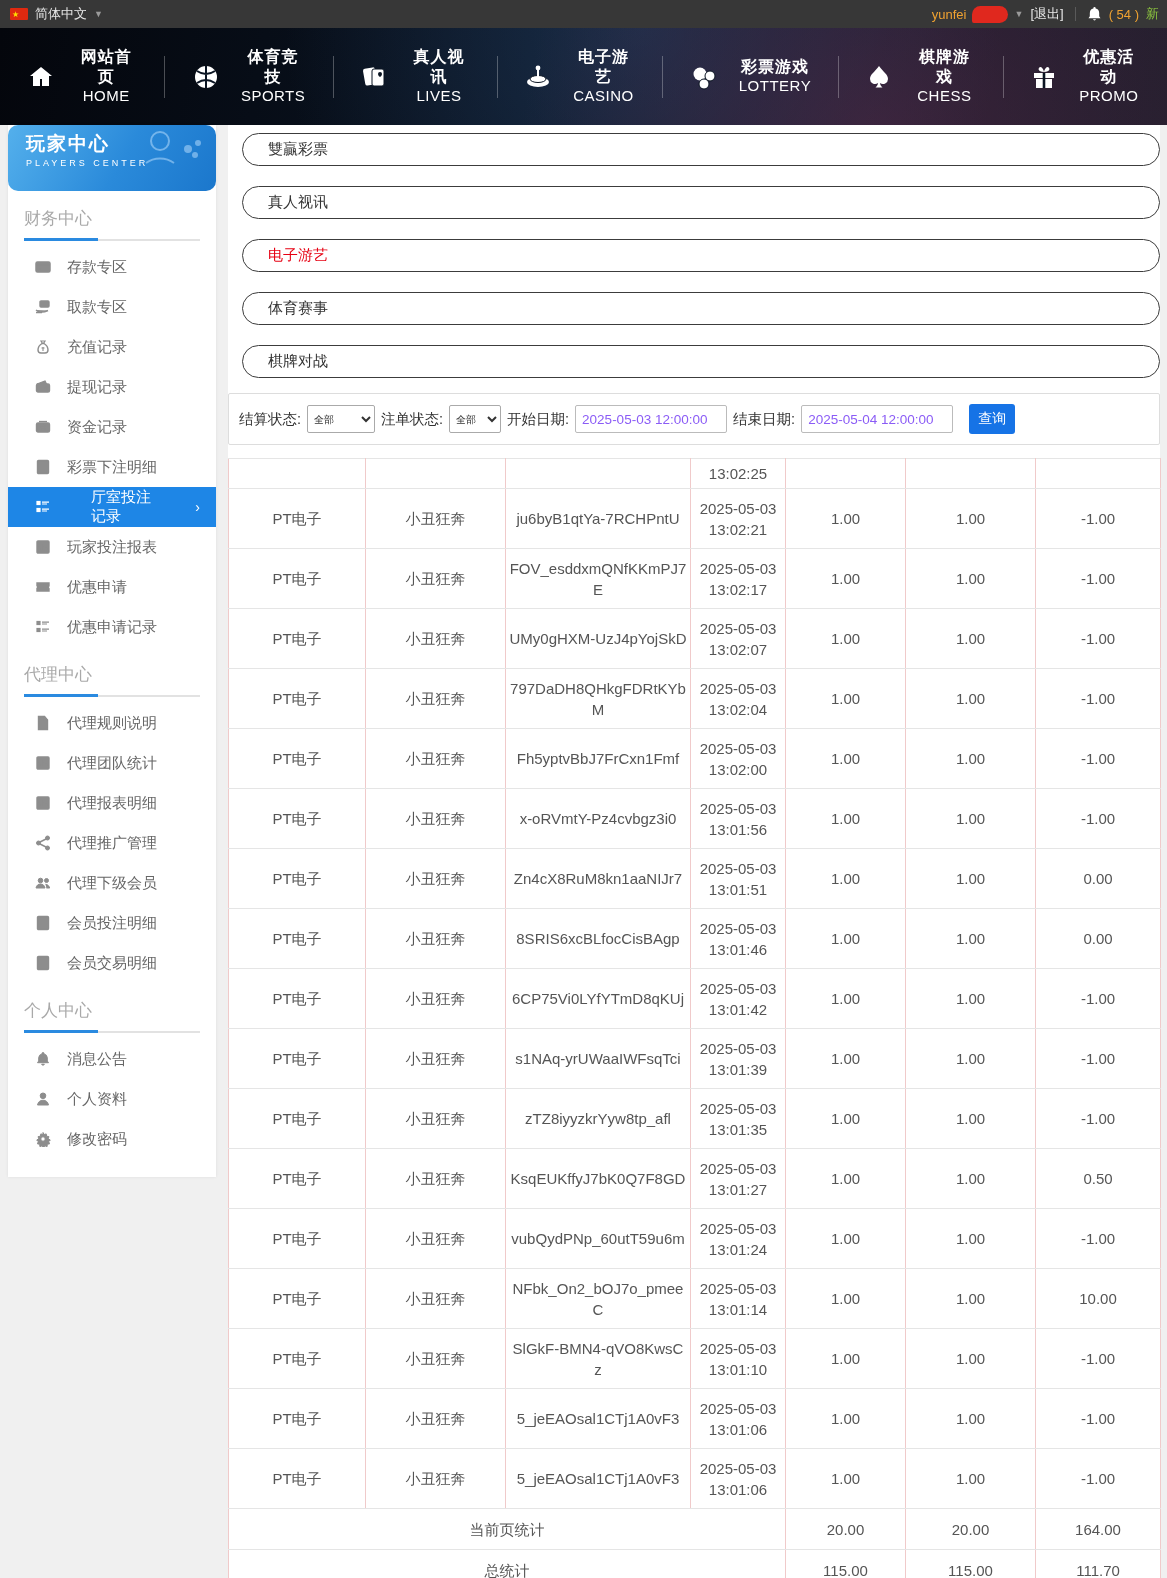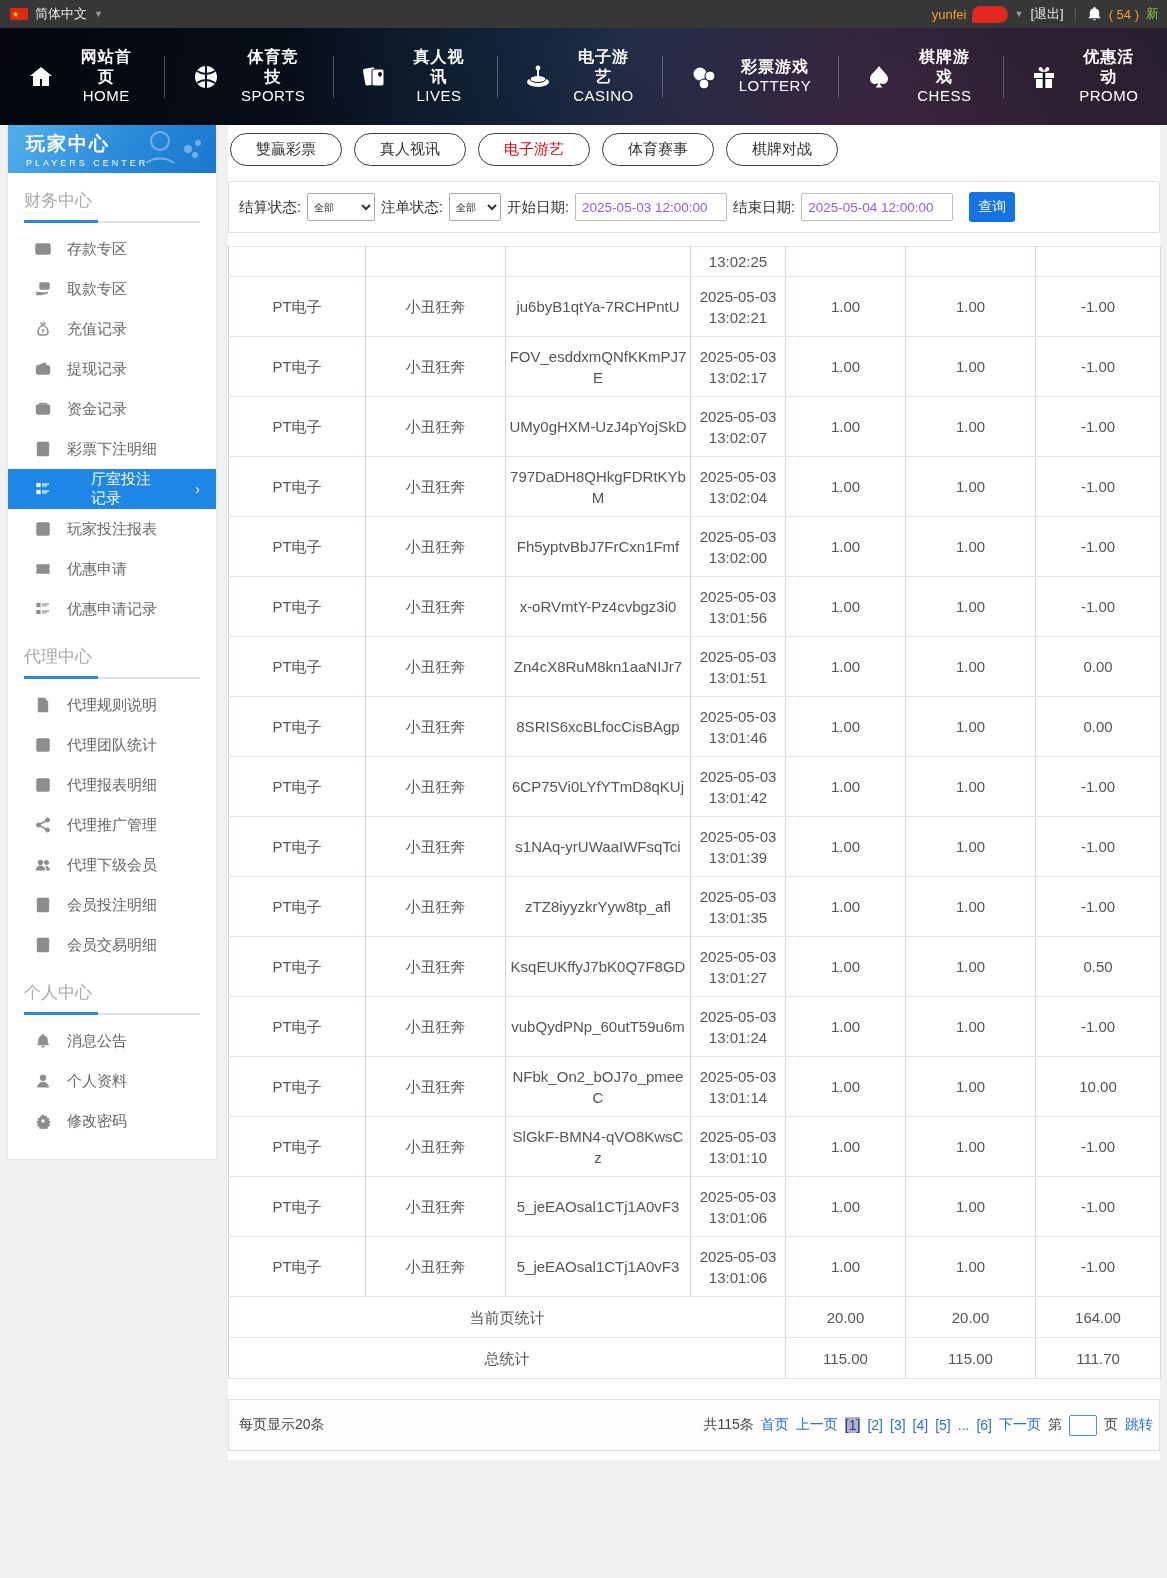--- a/index.html
+++ b/index.html
@@ -33,43 +33,43 @@
   .nav-ic svg { width:28px; height:28px; }
   .nav-txt { text-align:center; line-height:1.25; }
   .nav-zh { font-size:16px; font-weight:bold; letter-spacing:1px; }
   .nav-en { font-size:15px; letter-spacing:.5px; }
 
   
   .wrapper { display:flex; align-items:flex-start; padding-left:8px; gap:12px; }
 
   
   .sidebar { width:208px; background:#fff; padding-bottom:18px; box-shadow:0 0 3px rgba(0,0,0,.08); }
-  .sb-header { height:48px; background:linear-gradient(120deg,#54b0ec 0%,#2a8ada 55%,#1b77cc 100%);
-    color:#fff; padding:6px 0 0 18px; position:relative; overflow:hidden; }
+  .sb-header { height:66px; background:linear-gradient(120deg,#54b0ec 0%,#2a8ada 55%,#1b77cc 100%);
+    color:#fff; padding:6px 0 0 18px; position:relative; overflow:hidden;border-radius:10px; }
   .sb-title { font-size:19px; font-weight:bold; letter-spacing:2px; }
   .sb-sub { font-size:9px; letter-spacing:3px; margin-top:1px; }
   .pad-deco { position:absolute; right:8px; top:4px; opacity:.5; }
   .sb-section { padding:0 16px; }
   .sb-sec-title { font-size:17px; color:#a9a9a9; margin-top:16px; }
   .sb-underline { margin-top:8px; height:3px; background:linear-gradient(to bottom,transparent 33%,#e2e2e2 33%); position:relative; }
   .sb-underline::before { content:""; position:absolute; left:0; top:0; width:74px; height:3px; background:#2a8ae0; }
   .sb-items { list-style:none; margin-top:6px; }
   .sb-item { height:40px; display:flex; align-items:center; gap:16px; padding-left:10px;
     font-size:15px; color:#666; cursor:pointer; }
   .sb-item .sb-ic { width:17px; height:17px; display:flex; align-items:center; justify-content:center; flex:none; }
   .sb-item .sb-ic svg { width:16px; height:16px; fill:#8d8d8d; stroke:#8d8d8d; }
   .sb-item.active { background:#1e86e6; color:#fff; margin:0 -16px; padding-left:26px;gap:40px; }
   .sb-item.active .sb-ic svg { fill:#fff; stroke:#fff; }
   .sb-item .chev { display:none; }
   .sb-item.active .chev { display:block; margin-left:auto; margin-right:16px; font-size:14px; color:#fff; }
 
   
   .content { width:932px; background:#fff; min-height:1335px; padding:6px 0 0 0; }
 
-  .tabs { display:flex; gap:12px; padding:2px 0 0 2px; }
+  .tabs { display:flex; gap:20px; padding:2px 0 0 14px;flex-direction:column; }
   .tab-pill { height:33px; padding:0 25px; border:1px solid #3c3c3c; border-radius:17px;
     background:#fff; font-size:15px; color:#333; display:flex; align-items:center; cursor:pointer;
     font-family:inherit; }
   .tab-pill.active { color:#e60012; }
 
   .filterbox { margin-top:15px; border:1px solid #ddd; border-radius:2px; background:#fff;
     padding:10px 10px; display:flex; align-items:center; gap:6px; font-size:14.5px; color:#333; }
   .filterbox label { white-space:nowrap; }
   .filterbox select { height:28px; border:1px solid #aaa; border-radius:2px; font-size:10px;
     color:#333; padding:0 2px; background:#fff; font-family:inherit; }

